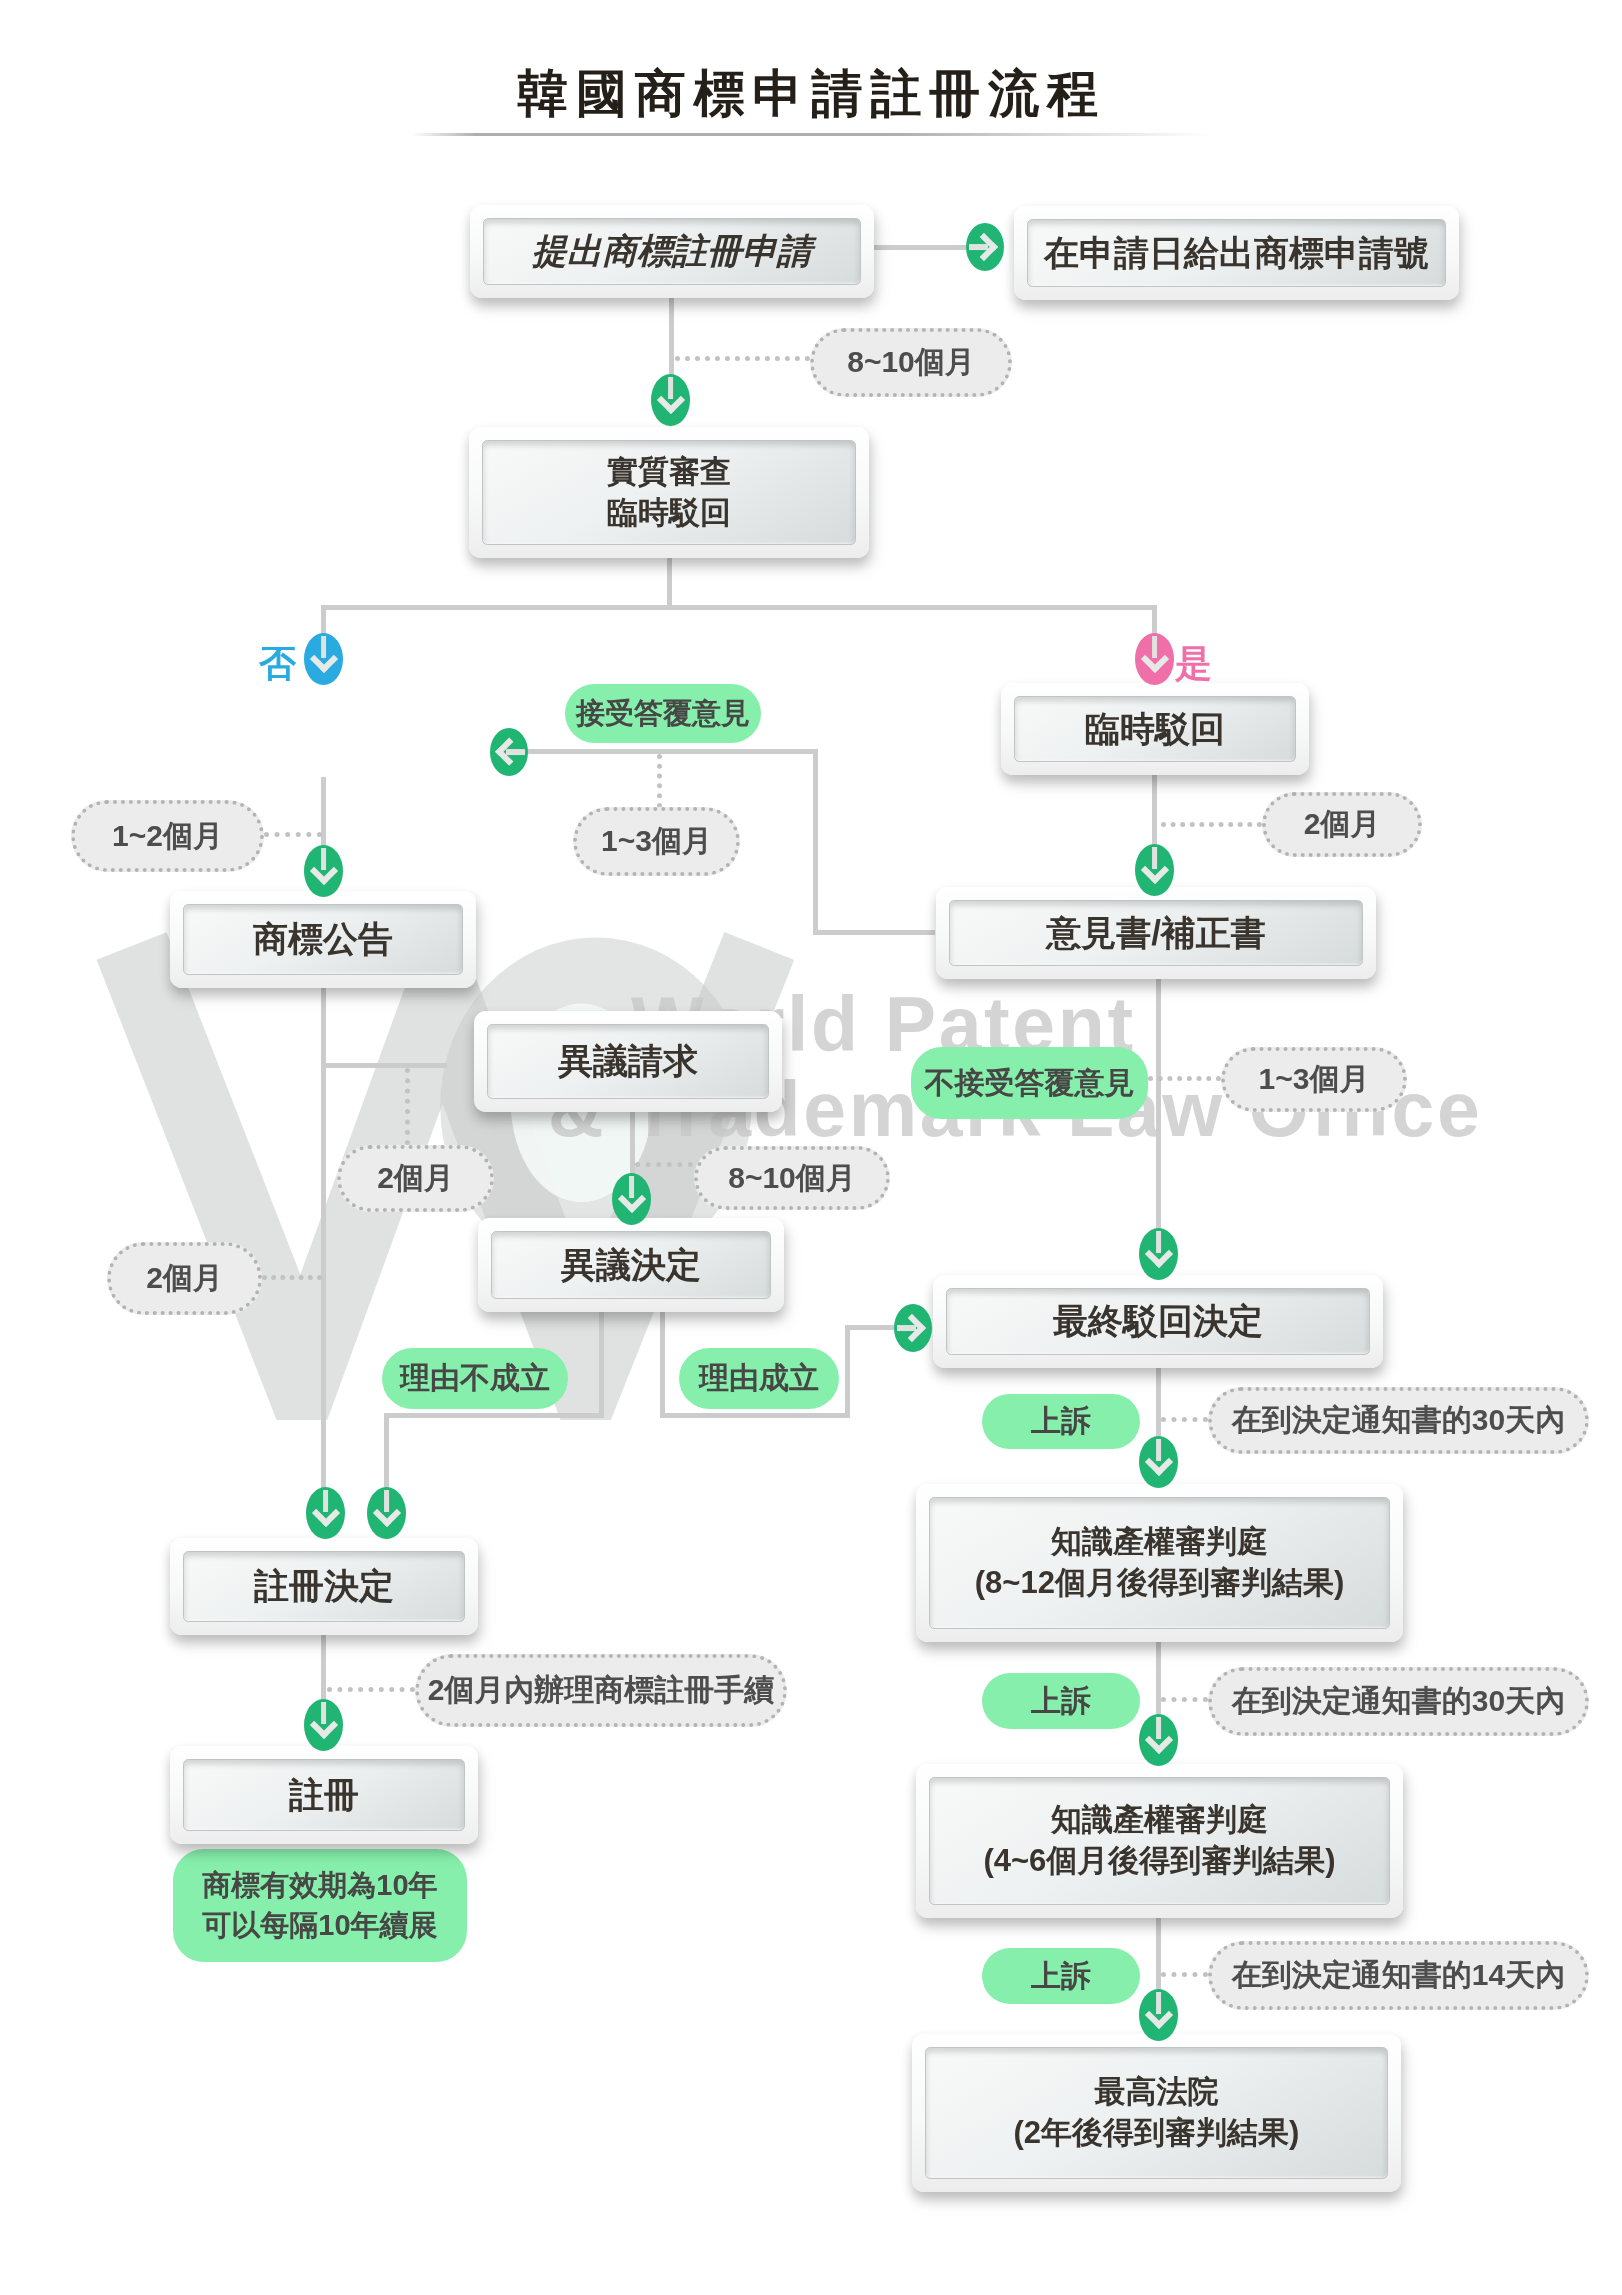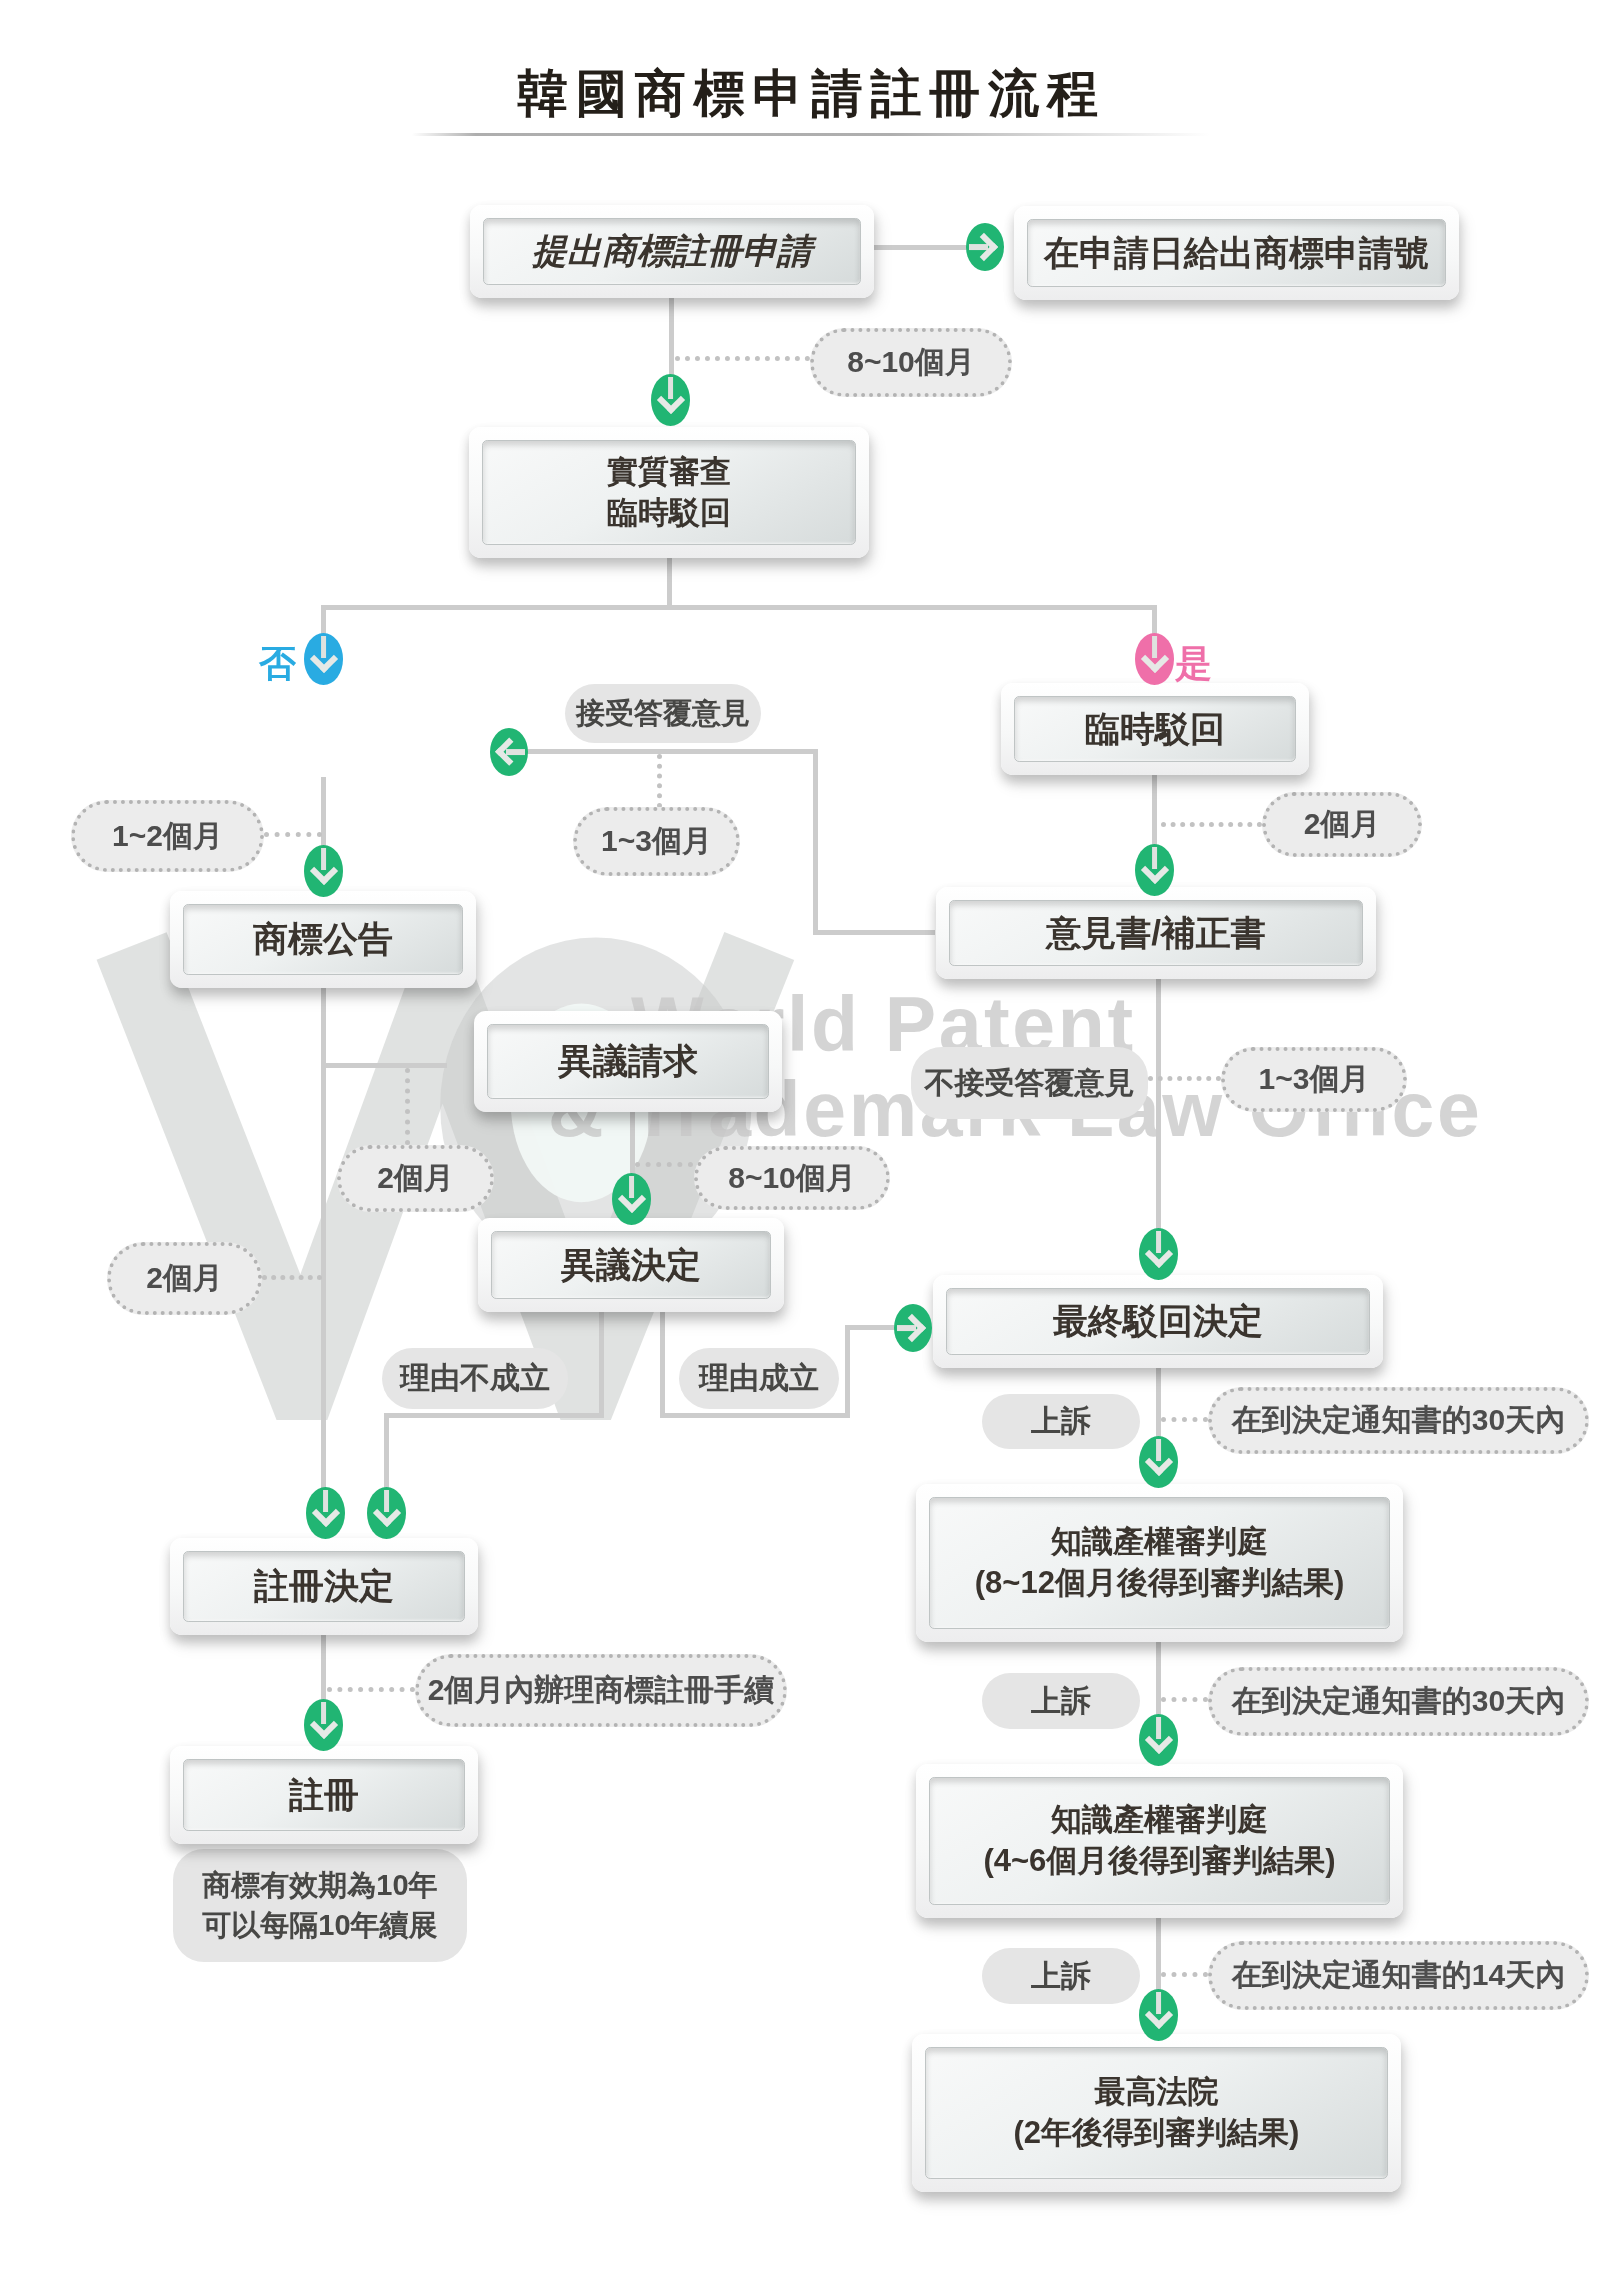--- a/index.html
+++ b/index.html
@@ -28,21 +28,21 @@
   .hl{height:4.6px;} .vl{width:4.6px;}
   
   .hd,.vd{position:absolute;z-index:2;}
   .hd{height:0;border-top:5.9px dotted #c2c2c2;}
   .vd{width:0;border-left:5.9px dotted #c2c2c2;}
   
   .dbub{position:absolute;z-index:4;background:#ececec;border:4.6px dotted #b3b3b3;border-radius:52px;
         display:flex;align-items:center;justify-content:center;color:#4d4d4d;font-weight:bold;font-size:30px;
         text-align:center;box-sizing:border-box;}
   
-  .gbub{position:absolute;z-index:4;background:#e5e5e5;border-radius:31px;
+  .gbub{position:absolute;z-index:4;background:#86efac;border-radius:31px;
         display:flex;flex-direction:column;align-items:center;justify-content:center;
         color:#474745;font-weight:bold;font-size:29.4px;line-height:1.35;text-align:center;}
   
   .marker{position:absolute;z-index:6;border-radius:50%;}
   .mk-g{background:#21b573;} .mk-b{background:#29abe2;} .mk-p{background:#ef6fa9;}
   .m-down{width:39px;height:52px;}
   .m-right,.m-left{width:38px;height:48px;}
   .m-down::before{content:"";position:absolute;left:50%;top:2.6px;width:5.9px;height:22px;background:#dfe2df;transform:translateX(-50%);}
   .m-down::after{content:"";position:absolute;left:50%;top:30%;width:14.4px;height:14.4px;
         border-right:6.5px solid #e6e9e6;border-bottom:6.5px solid #e6e9e6;transform:translateX(-50%) rotate(45deg);}

